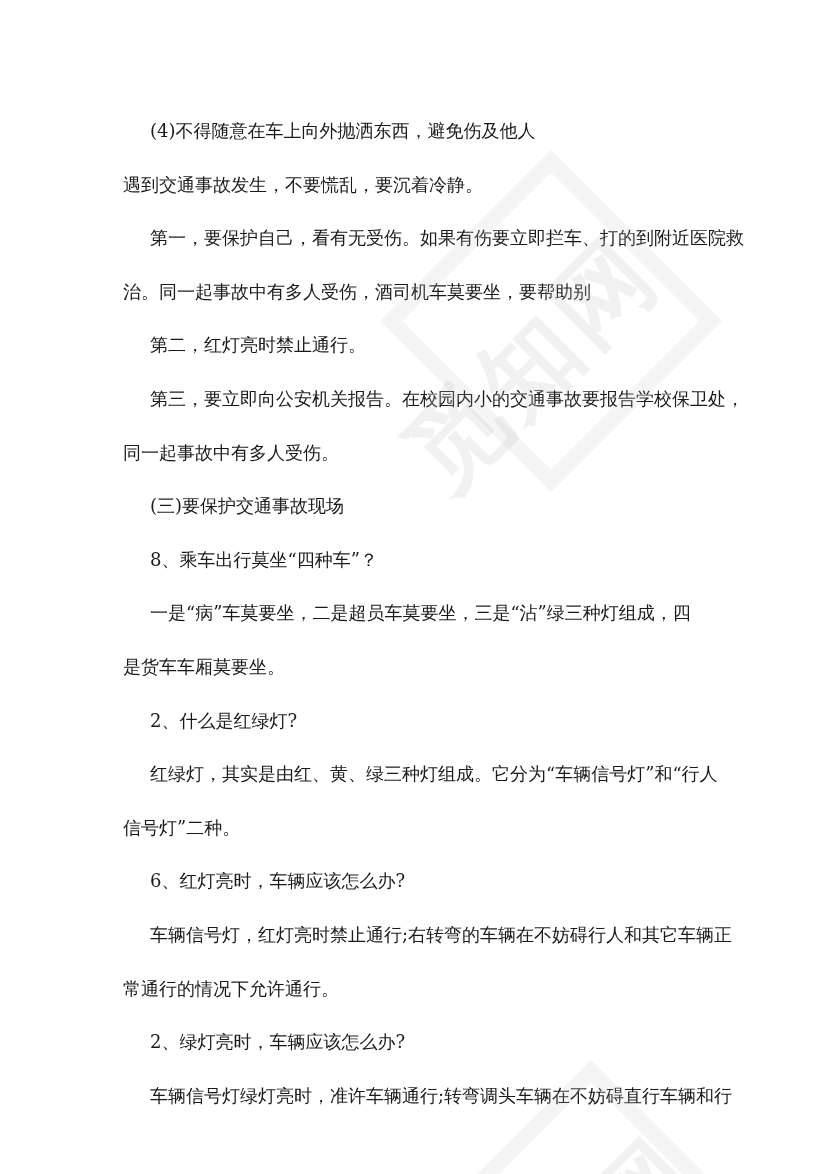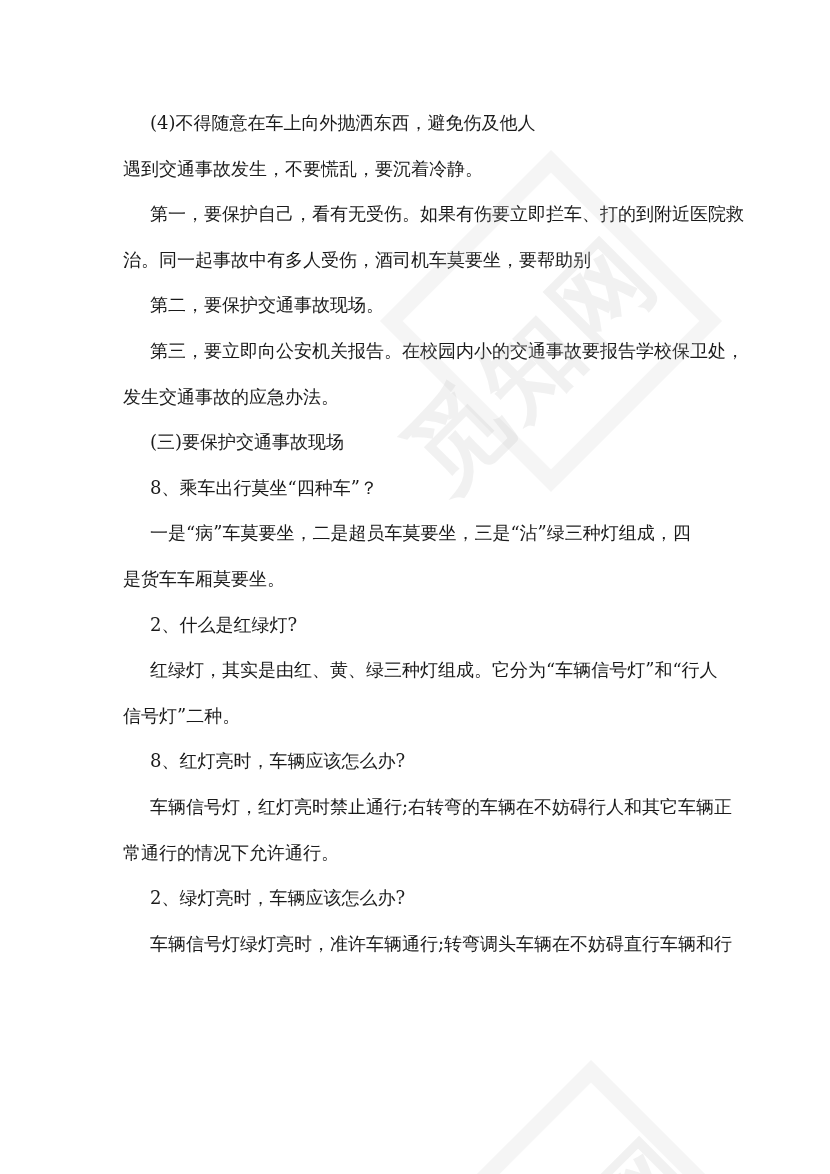--- a/index.html
+++ b/index.html
@@ -28,20 +28,21 @@
       top: 108px;
       width: 584px;
     }
     .line {
       position: relative;
       height: 45.6px;
       line-height: 30px;
       font-size: 18px;
       white-space: nowrap;
       letter-spacing: 0px;
+      margin-top: 8px;
     }
     .indent { padding-left: 27px; }
     .watermark {
       position: absolute;
       pointer-events: none;
       color: rgba(190,190,190,0.22);
       font-family: "DejaVu Sans", "Liberation Sans", sans-serif;
       font-weight: bold;
       font-size: 96px;
       letter-spacing: 6px;
@@ -60,31 +61,31 @@
   </style>
 </head>
 <body>
 
 <div class="page">
   <div class="content">
     <div class="line indent">(4)不得随意在车上向外抛洒东西，避免伤及他人</div>
     <div class="line">遇到交通事故发生，不要慌乱，要沉着冷静。</div>
     <div class="line indent">第一，要保护自己，看有无受伤。如果有伤要立即拦车、打的到附近医院救</div>
     <div class="line">治。同一起事故中有多人受伤，酒司机车莫要坐，要帮助别</div>
-    <div class="line indent">第二，要保护交通事故现场。</div>
+    <div class="line indent">第二，红灯亮时禁止通行。</div>
     <div class="line indent">第三，要立即向公安机关报告。在校园内小的交通事故要报告学校保卫处，</div>
-    <div class="line">发生交通事故的应急办法。</div>
+    <div class="line">同一起事故中有多人受伤。</div>
     <div class="line indent">(三)要保护交通事故现场</div>
     <div class="line indent">8、乘车出行莫坐“四种车”？</div>
     <div class="line indent">一是“病”车莫要坐，二是超员车莫要坐，三是“沾”绿三种灯组成，四</div>
     <div class="line">是货车车厢莫要坐。</div>
     <div class="line indent">2、什么是红绿灯?</div>
     <div class="line indent">红绿灯，其实是由红、黄、绿三种灯组成。它分为“车辆信号灯”和“行人</div>
     <div class="line">信号灯”二种。</div>
-    <div class="line indent">8、红灯亮时，车辆应该怎么办?</div>
+    <div class="line indent">6、红灯亮时，车辆应该怎么办?</div>
     <div class="line indent">车辆信号灯，红灯亮时禁止通行;右转弯的车辆在不妨碍行人和其它车辆正</div>
     <div class="line">常通行的情况下允许通行。</div>
     <div class="line indent">2、绿灯亮时，车辆应该怎么办?</div>
     <div class="line indent">车辆信号灯绿灯亮时，准许车辆通行;转弯调头车辆在不妨碍直行车辆和行</div>
   </div>
 
   <div class="wm-diamond" style="left:430px; top:200px; width:210px; height:210px;"></div>
   <div class="watermark" style="left:380px; top:300px;">觅知网</div>
 
   <div class="wm-diamond" style="left:470px; top:1110px; width:210px; height:210px;"></div>

